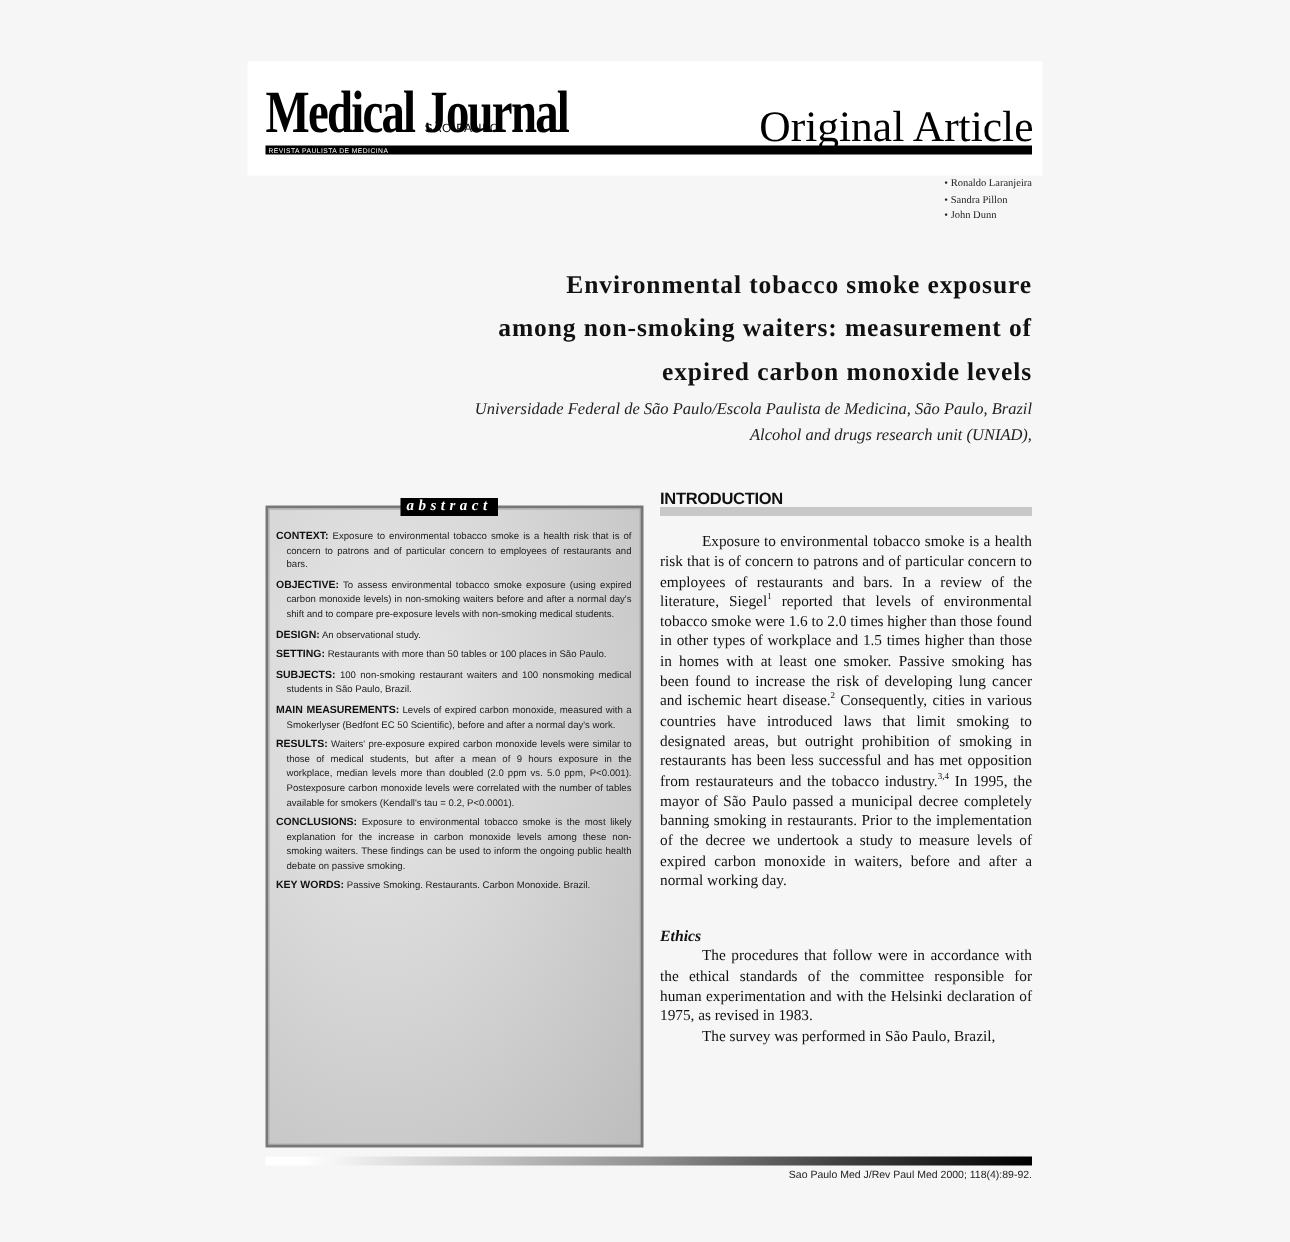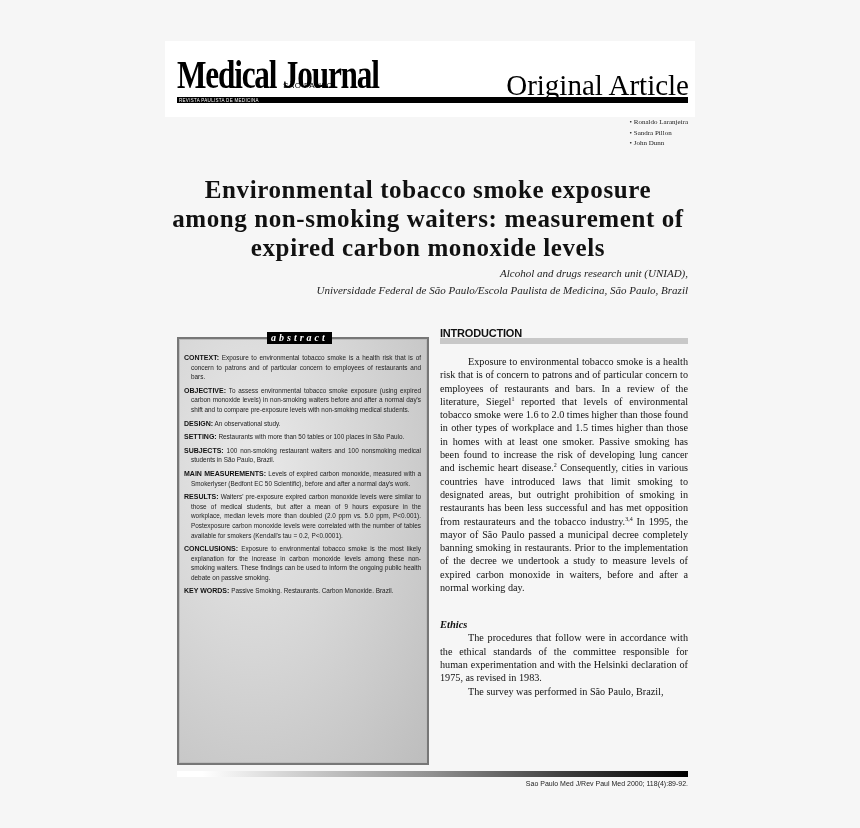--- a/index.html
+++ b/index.html
@@ -55,24 +55,24 @@
   .authors {
     position: absolute; right: 172px; top: 117px;
     text-align: left;
     font-size: 7px; line-height: 10.5px;
     color: #222;
   }
   .authors div::before { content: "\2022  "; }
   .title {
     position: absolute; right: 172px; top: 175px;
     width: 520px;
-    text-align: center;
+    text-align: right;
     font-family: "Liberation Serif", serif;
     font-weight: bold;
-    font-size: 25px;
+    font-size: 17px;
     line-height: 29px;
     letter-spacing: 0.6px;
     color: #111;
   }
   .affil {
     position: absolute; right: 172px; top: 265px;
     text-align: right;
     font-style: italic;
     font-size: 11px; line-height: 17px;
     color: #222;
@@ -164,22 +164,22 @@
   <div>John Dunn</div>
 </div>
 
 <div class="title">
   <div>Environmental tobacco smoke exposure</div>
   <div>among non-smoking waiters: measurement of</div>
   <div>expired carbon monoxide levels</div>
 </div>
 
 <div class="affil">
+  <div>Universidade Federal de São Paulo/Escola Paulista de Medicina, São Paulo, Brazil</div>
   <div>Alcohol and drugs research unit (UNIAD),</div>
-  <div>Universidade Federal de São Paulo/Escola Paulista de Medicina, São Paulo, Brazil</div>
 </div>
 
 <div class="abstract-outer">
   <div class="abstract-box">
     <div class="abstract-content">
       <div class="abs-item"><span class="abs-key">CONTEXT:</span> <span>Exposure to environmental tobacco smoke is a health risk that is of concern to patrons and of particular concern to employees of restaurants and bars.</span></div>
       <div class="abs-item"><span class="abs-key">OBJECTIVE:</span> <span>To assess environmental tobacco smoke exposure (using expired carbon monoxide levels) in non-smoking waiters before and after a normal day's shift and to compare pre-exposure levels with non-smoking medical students.</span></div>
       <div class="abs-item"><span class="abs-key">DESIGN:</span> <span>An observational study.</span></div>
       <div class="abs-item"><span class="abs-key">SETTING:</span> <span>Restaurants with more than 50 tables or 100 places in São Paulo.</span></div>
       <div class="abs-item"><span class="abs-key">SUBJECTS:</span> <span>100 non-smoking restaurant waiters and 100 nonsmoking medical students in São Paulo, Brazil.</span></div>

